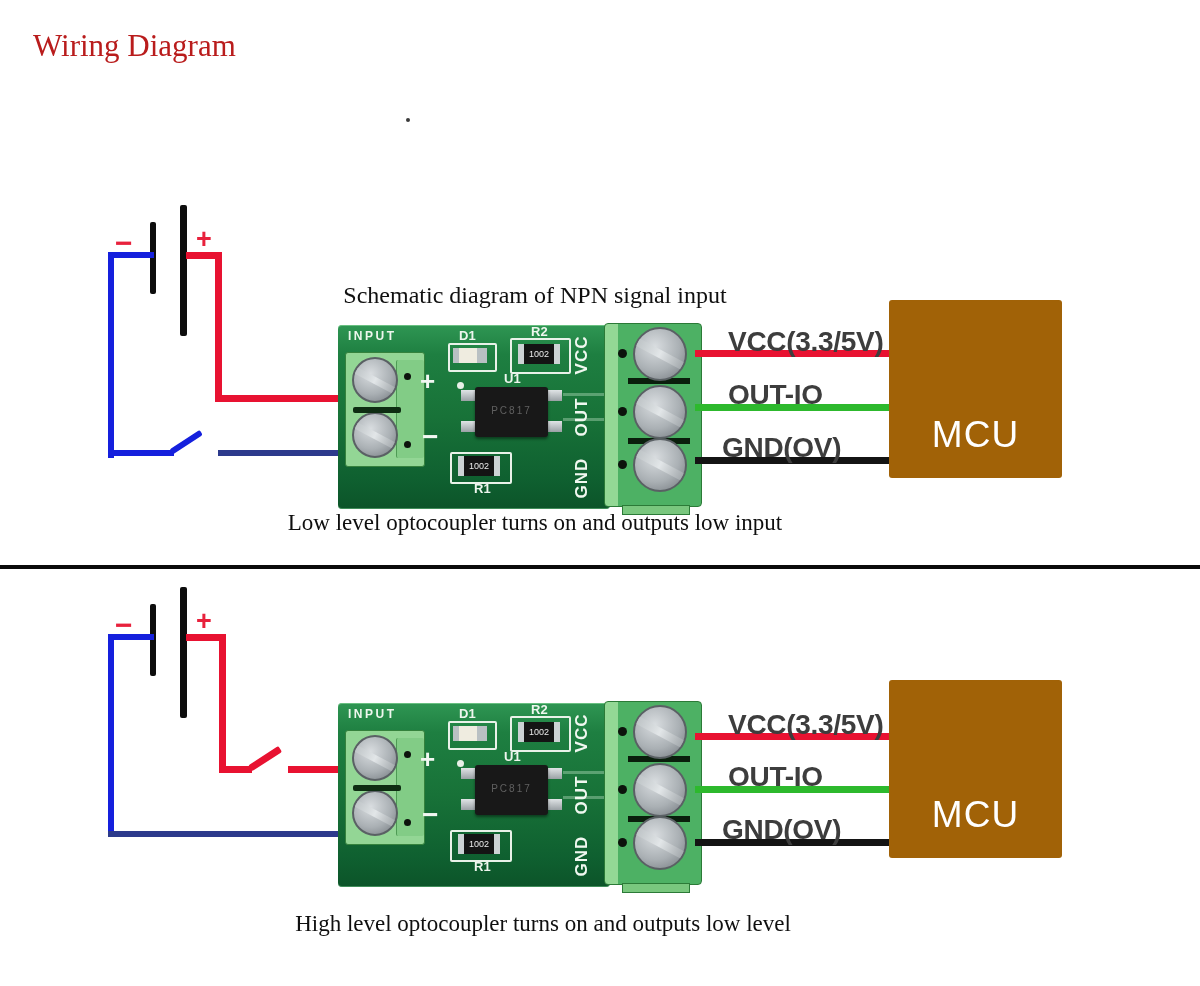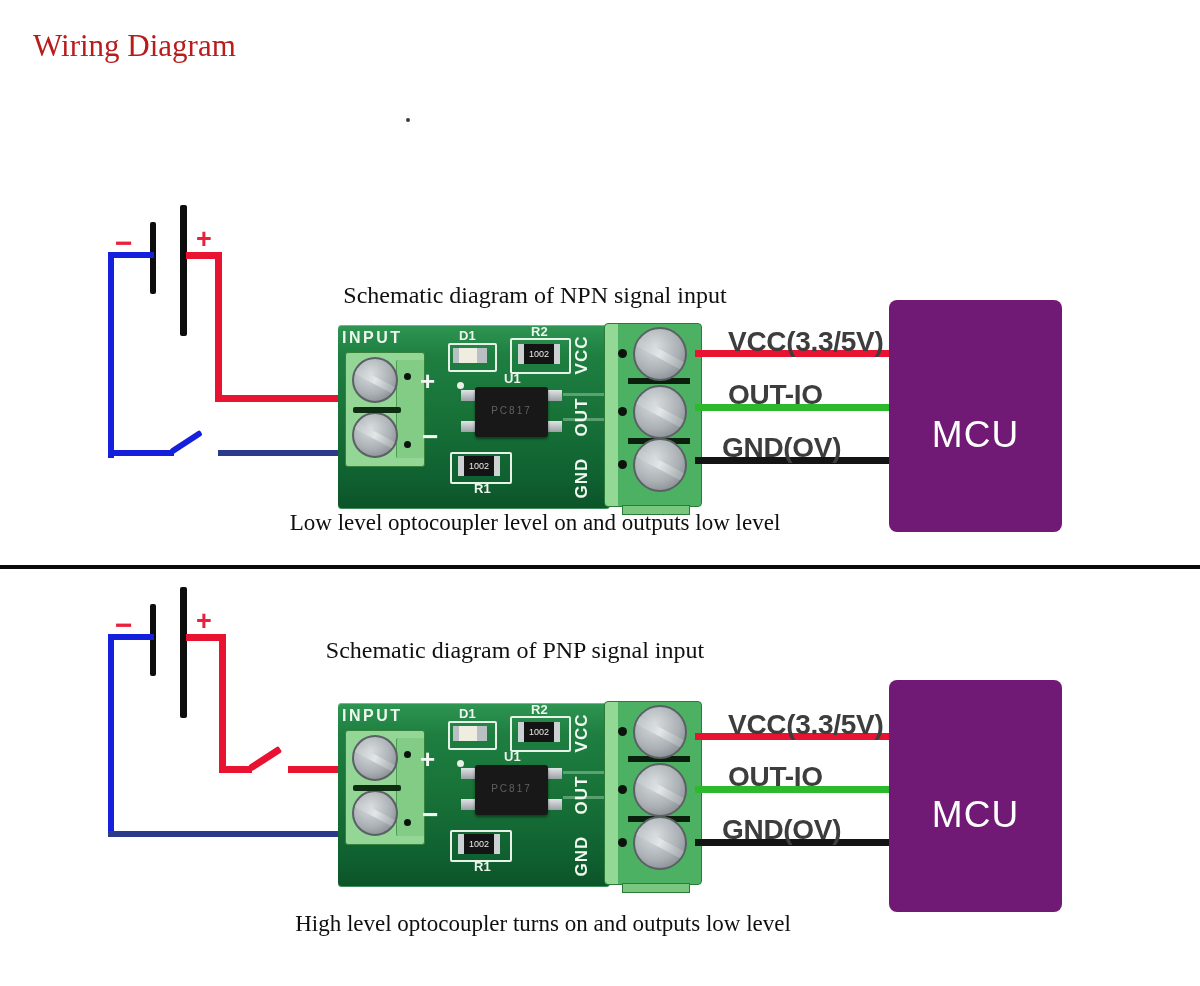--- a/index.html
+++ b/index.html
@@ -27,30 +27,30 @@
   .w-navy{background:#2c3a8c;}
   .w-green{background:#2db92d;}
   .w-black{background:#141414;}
   .bat-bar{position:absolute;background:#0d0d0d;border-radius:2px;}
   .bat-sign{position:absolute;color:#e8213c;font-weight:bold;}
   .switch{transform:rotate(-33deg);transform-origin:left center;border-radius:2px;}
 
   .wire-label{position:absolute;font-weight:bold;font-size:28px;letter-spacing:-0.3px;color:#3d3d3d;}
 
   
-  .mcu{position:absolute;width:173px;height:232px;background:#701a75;border-radius:8px;}
+  .mcu{position:absolute;width:173px;height:178px;background:#a16207;border-radius:3px;}
   .mcu-text{position:absolute;left:0;right:0;top:114px;text-align:center;color:#ffffff;
             font-size:37px;font-weight:500;letter-spacing:1px;}
 
   
   .module{position:absolute;width:362px;height:188px;}
   .module .board{position:absolute;left:0;top:2px;width:272px;height:184px;border-radius:4px;
      background:linear-gradient(180deg,#2f9653 0%,#1e7f41 16%,#187238 50%,#0f6030 84%,#0c5429 100%);
      box-shadow:inset 0 1px 0 rgba(130,210,150,.7), inset 0 -1px 0 rgba(130,210,150,.45);}
-  .module .input-label{position:absolute;left:4px;top:6px;color:#eef7ee;font-size:16px;
+  .module .input-label{position:absolute;left:10px;top:6px;color:#eef7ee;font-size:12px;
      font-weight:bold;letter-spacing:2.5px;}
   .lterm{position:absolute;left:7px;top:29px;width:78px;height:113px;background:#93d695;
      border:1px solid #35823d;border-radius:3px;}
   .lterm-strip{position:absolute;left:58px;top:37px;width:27px;height:98px;background:#82cc86;
      border-left:1px solid #4e9b54;border-radius:2px;}
   .screw{position:absolute;border-radius:50%;overflow:hidden;border:2px solid #5a6064;
      background:radial-gradient(circle at 40% 35%,#d9dde0,#aab0b4 55%,#8a9095 80%,#71777c);}
   .screw::after{content:"";position:absolute;left:-4px;right:-4px;top:42%;height:16%;
      background:linear-gradient(90deg,#b9bfc2,#e2e6e8 50%,#9aa0a4);transform:rotate(28deg);}
   .term-dot{position:absolute;width:7px;height:7px;border-radius:50%;background:#0c130c;}
@@ -161,25 +161,24 @@
   <div class="w w-green" style="left:695px;top:404px;width:194px;height:7px;"></div>
   <div class="w w-black" style="left:695px;top:457px;width:194px;height:7px;"></div>
   <div class="wire-label" style="left:728px;top:326px;">VCC(3.3/5V)</div>
   <div class="wire-label" style="left:728px;top:379px;">OUT-IO</div>
   <div class="wire-label" style="left:722px;top:432px;">GND(OV)</div>
 
   <div class="mcu" style="left:889px;top:300px;">
     <div class="mcu-text">MCU</div>
   </div>
 
-  <div class="abs serif sec-caption c-npn">Low level optocoupler level on and outputs low level</div>
+  <div class="abs serif sec-caption c-npn">Low level optocoupler turns on and outputs low input</div>
 
   <div class="abs divider"></div>
 
-  <div class="abs serif sec-heading h-pnp">Schematic diagram of PNP signal input</div>
 
   <div class="bat-bar" style="left:150px;top:604px;width:6px;height:72px;"></div>
   <div class="bat-bar" style="left:180px;top:587px;width:7px;height:131px;"></div>
   <div class="bat-sign" style="left:115px;top:608px;font-size:30px;">−</div>
   <div class="bat-sign" style="left:196px;top:606px;font-size:27px;">+</div>
 
   <div class="w w-blue" style="left:108px;top:634px;width:46px;height:6px;"></div>
   <div class="w w-blue" style="left:108px;top:634px;width:6px;height:203px;"></div>
   <div class="w w-navy" style="left:108px;top:831px;width:233px;height:6px;"></div>
 

